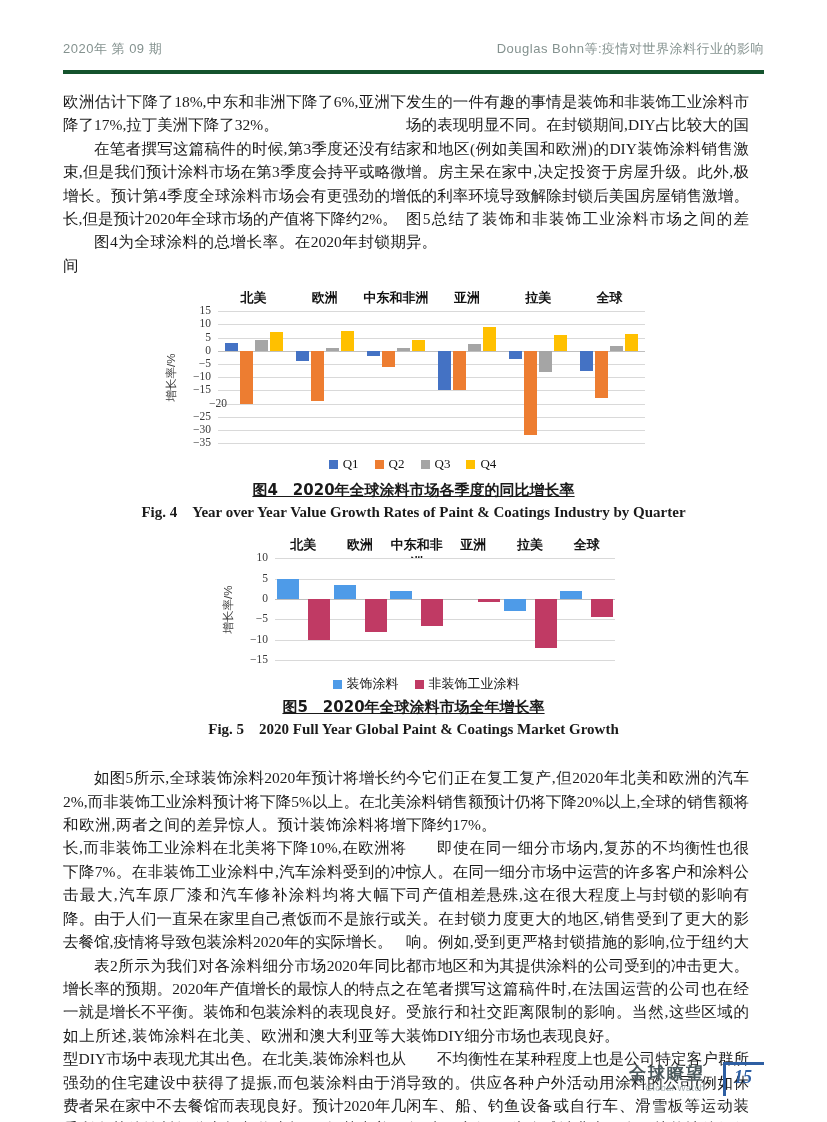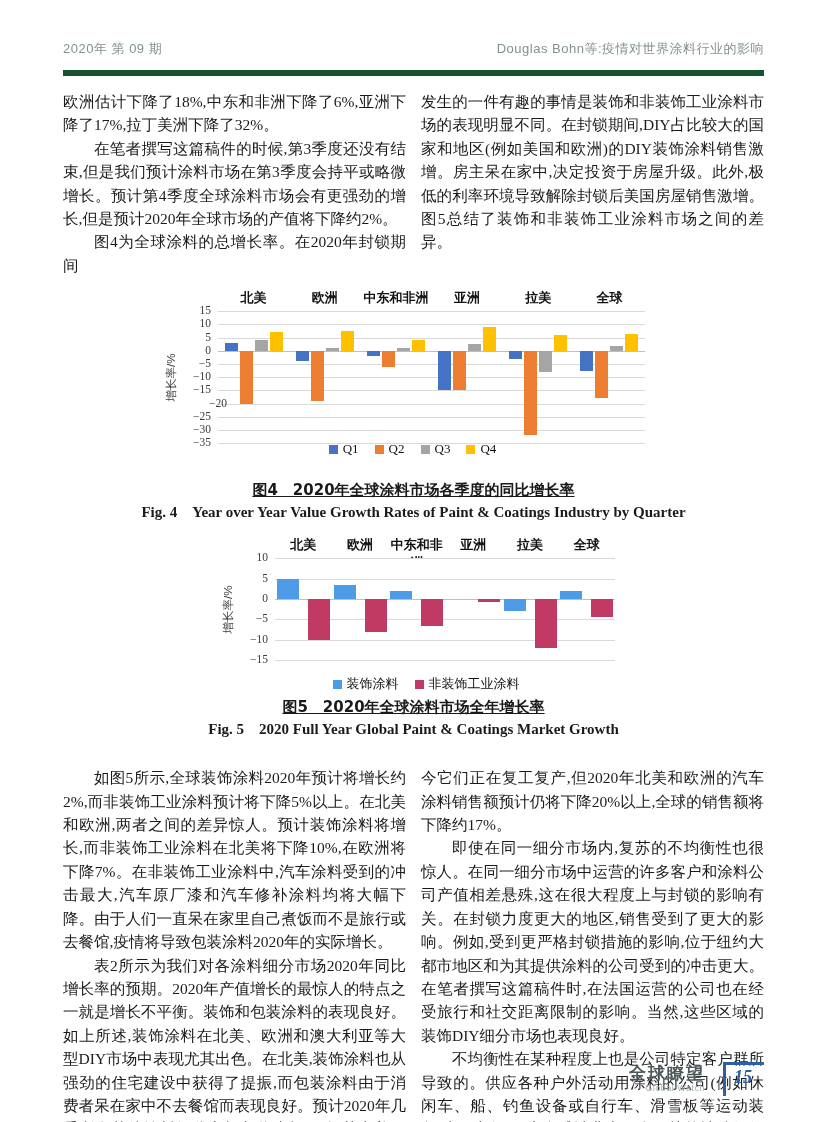--- a/index.html
+++ b/index.html
@@ -5,26 +5,26 @@
   * { margin:0; padding:0; box-sizing:border-box; }
   html,body { background:#ffffff; }
   body {
     width:827px; height:1122px; position:relative;
     font-family:"Liberation Serif","DejaVu Serif",serif;
     color:#1a1a1a; overflow:hidden;
   }
   .header {
     position:absolute; left:63px; right:63px; top:40px;
     display:flex; justify-content:space-between; align-items:center;
-    padding-bottom:12px; border-bottom:6px solid #14532d;
+    padding-bottom:12px; border-bottom:4px solid #14532d;
     font-family:"Liberation Sans","DejaVu Sans",sans-serif;
     font-size:13px; color:#84928f; letter-spacing:.5px;
   }
   .content { position:absolute; left:63px; right:63px; top:80px; }
-  .two-col { display:flex; gap:15px; }
+  .two-col { display:flex; }
   .col { width:343px; font-size:15.5px; line-height:23.4px; text-align:justify; }
   .para { text-align:justify; }
   .para.indent { text-indent:2em; }
   .chart {
     position:relative;
     font-family:"Liberation Sans","DejaVu Sans",sans-serif;
   }
   .chart .cat-label {
     position:absolute; top:0; text-align:center;
     font-size:13px; font-weight:bold; color:#111;
@@ -148,21 +148,21 @@
       <div class="ytick" style="left: 0px; width: 31px; top: 28.2px;">10</div>
       <div class="ytick" style="left: 0px; width: 31px; top: 41.4px;">5</div>
       <div class="ytick" style="left: 0px; width: 31px; top: 54.6px;">0</div>
       <div class="ytick" style="left: 0px; width: 31px; top: 67.8px;">−5</div>
       <div class="ytick" style="left: 0px; width: 31px; top: 81px;">−10</div>
       <div class="ytick" style="left: 0px; width: 31px; top: 94.2px;">−15</div>
       <div class="ytick" style="left: 16px; width: 31px; top: 107.4px;">−20</div>
       <div class="ytick" style="left: 0px; width: 31px; top: 120.6px;">−25</div>
       <div class="ytick" style="left: 0px; width: 31px; top: 133.8px;">−30</div>
       <div class="ytick" style="left: 0px; width: 31px; top: 147px;">−35</div>
-      <div class="legend" style="top: 152px;">
+      <div class="legend" style="top: 167px;">
         <div class="item">
           <div class="swatch" style="background: rgb(68, 114, 196);"></div>
           <span>Q1</span>
         </div>
         <div class="item">
           <div class="swatch" style="background: rgb(237, 125, 49);"></div>
           <span>Q2</span>
         </div>
         <div class="item">
           <div class="swatch" style="background: rgb(165, 165, 165);"></div>

